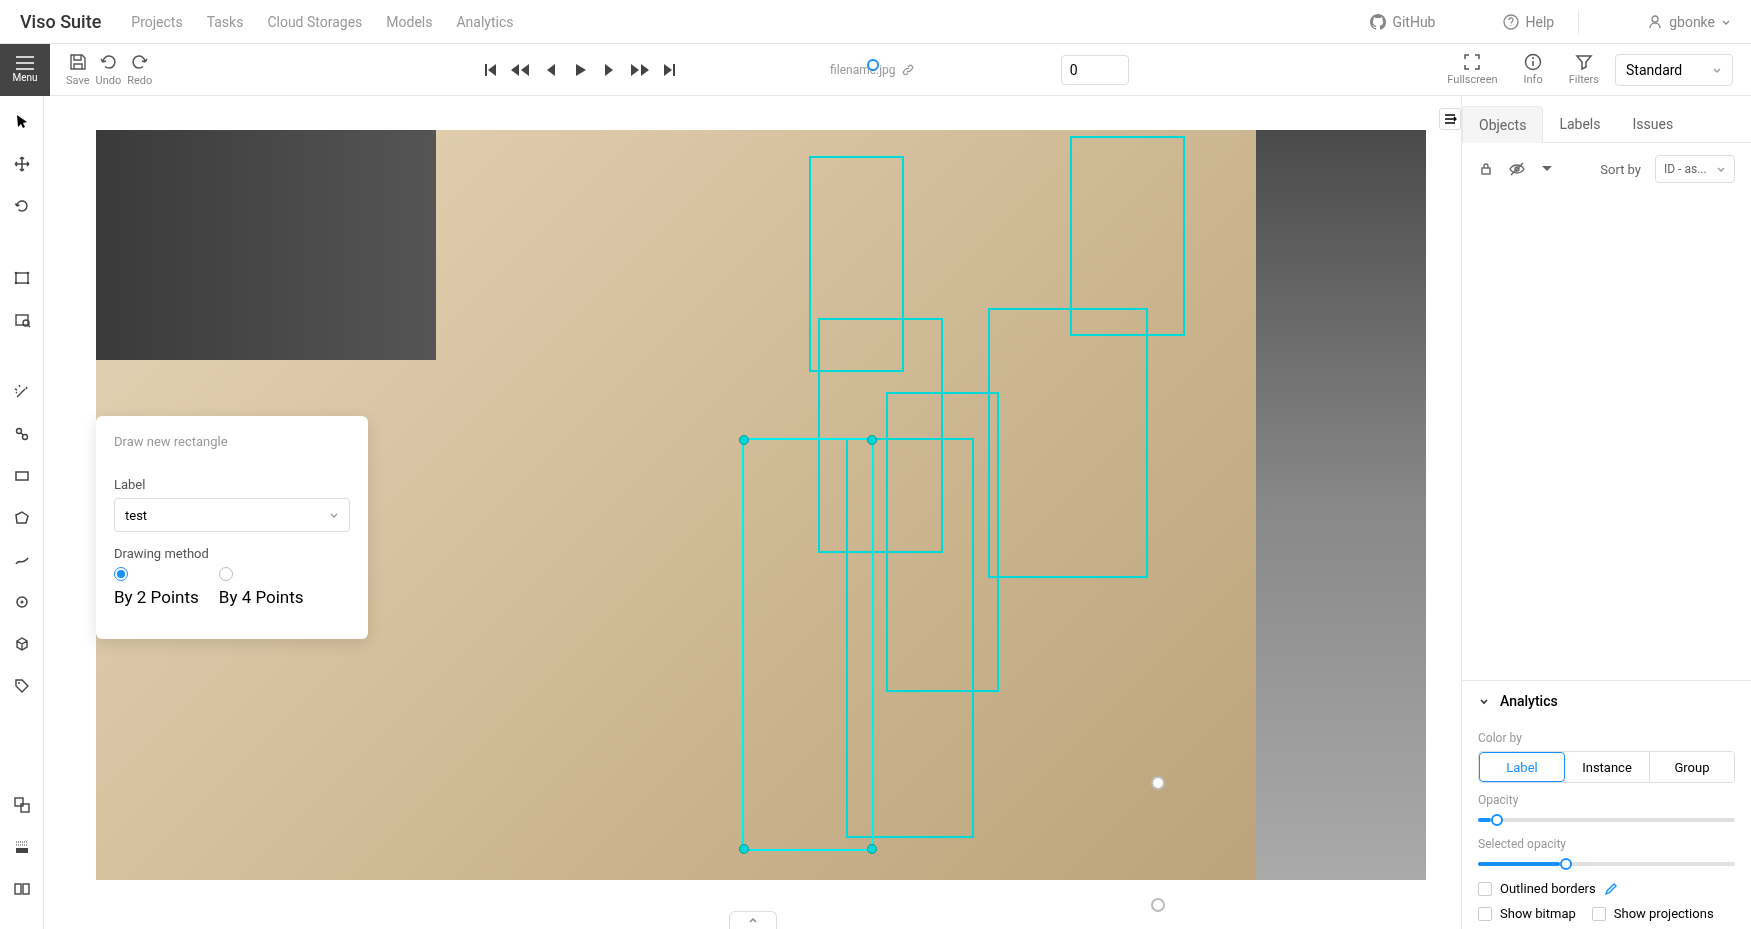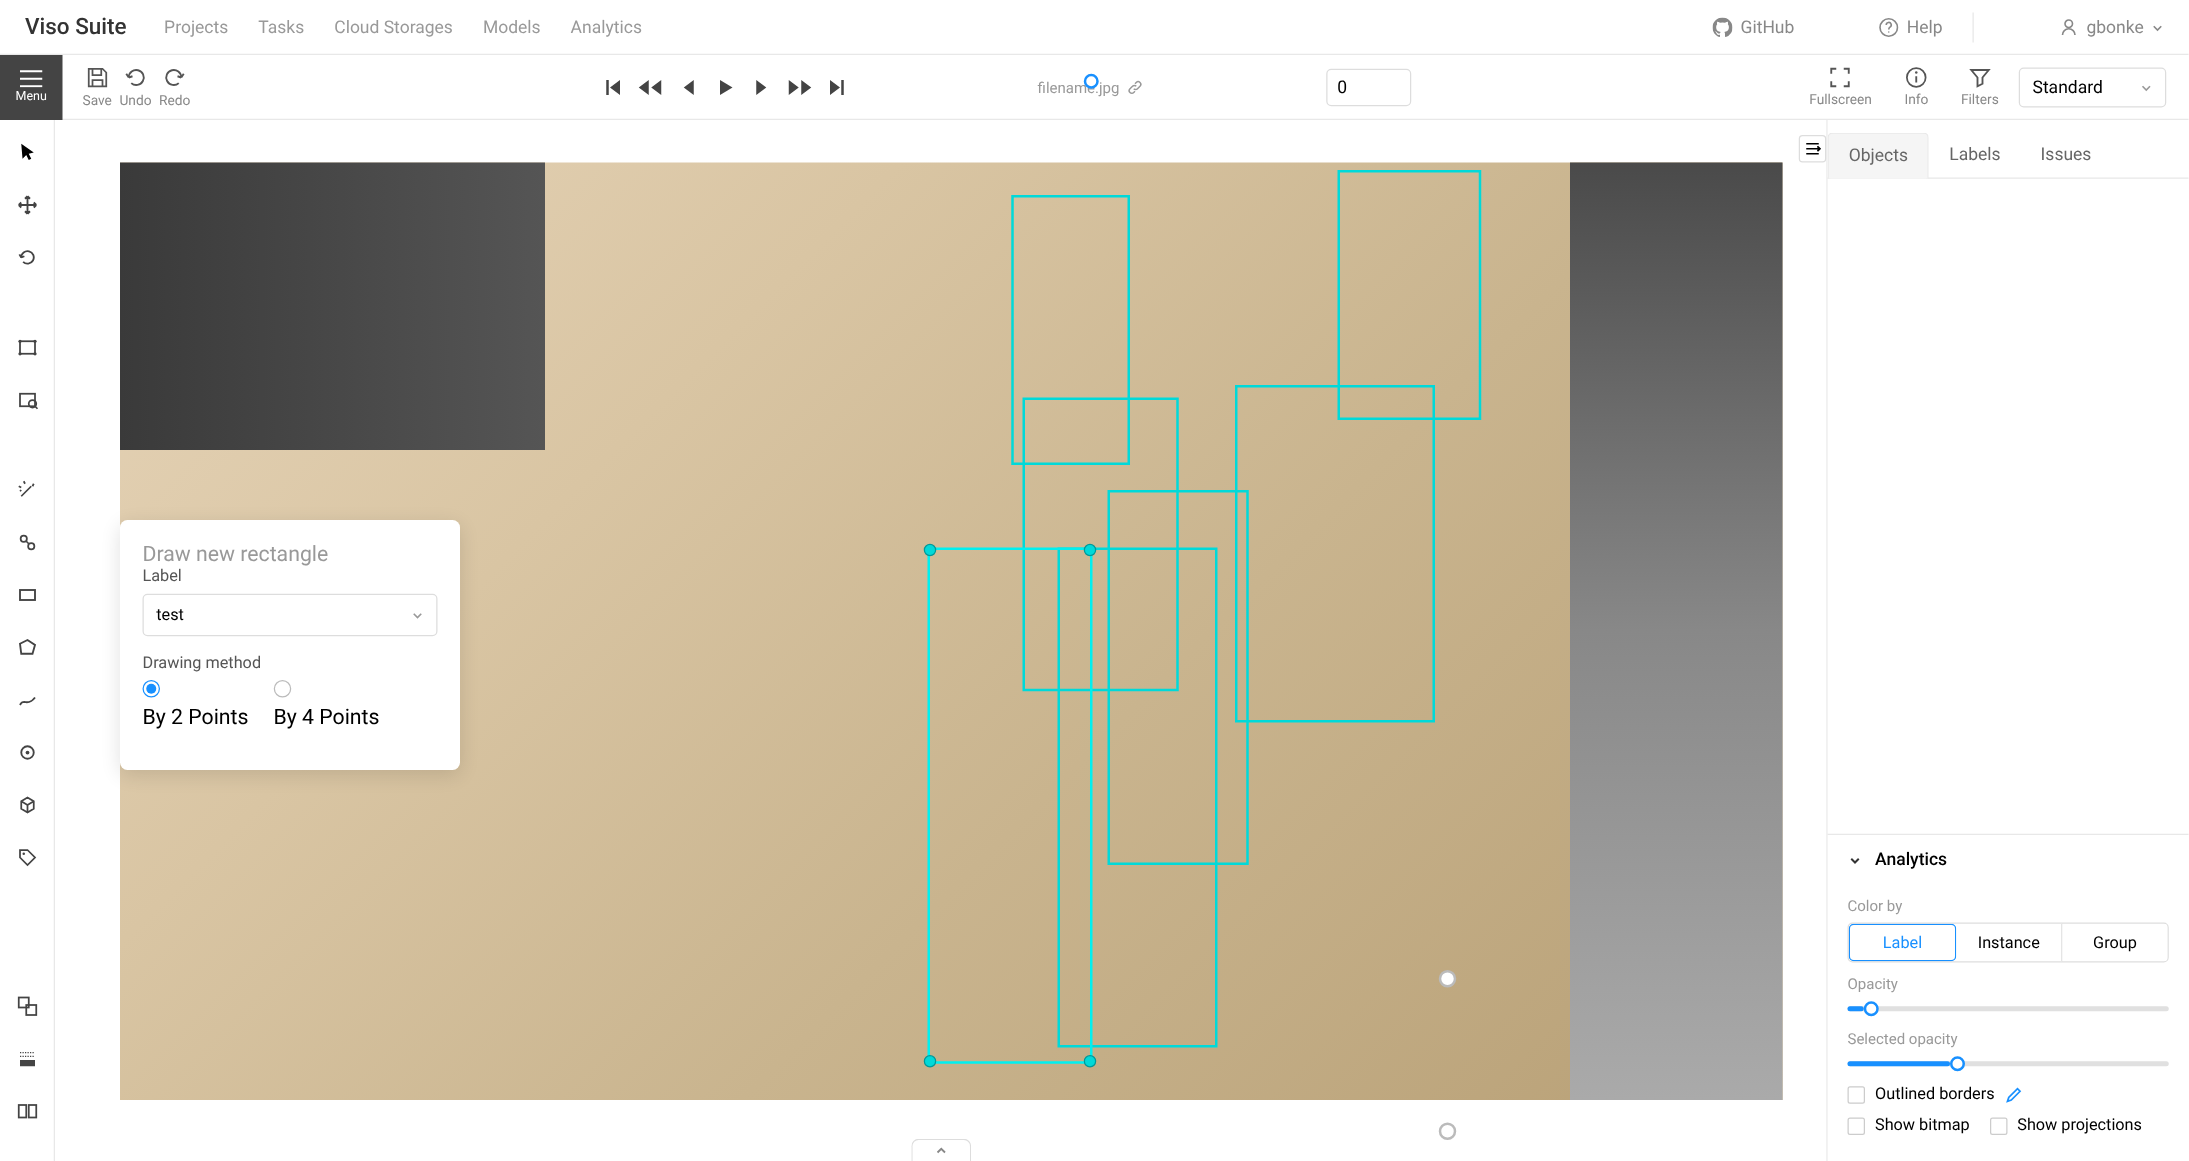--- a/index.html
+++ b/index.html
@@ -44,21 +44,21 @@
 .canvas-img::after { content: ''; position: absolute; right: 0; top: 0; width: 170px; height: 750px; background: linear-gradient(180deg, #4a4a4a, #888, #aaa); }
 .bbox { position: absolute; border: 2px solid #00d9d9; pointer-events: none; }
 .bbox.selected { border-color: #00f0f0; }
 .handle { position: absolute; width: 10px; height: 10px; background: #00d9d9; border-radius: 50%; border: 1px solid #009999; }
 .handle.tl { left: -5px; top: -5px; }
 .handle.tr { right: -5px; top: -5px; }
 .handle.bl { left: -5px; bottom: -5px; }
 .handle.br { right: -5px; bottom: -5px; }
 
 .popup { position: absolute; left: 52px; top: 320px; width: 272px; background: #fff; border-radius: 6px; box-shadow: 0 4px 16px rgba(0,0,0,0.12); padding: 18px; }
-.popup-title { font-size: 17px; color: #999; margin-bottom: 0; }
+.popup-title { font-size: 13px; color: #999; margin-bottom: 28px; }
 .popup-label { font-size: 13px; color: #555; margin-bottom: 6px; }
 .popup-select { width: 100%; height: 34px; border: 1px solid #ddd; border-radius: 4px; padding: 0 10px; font-size: 13px; display: flex; align-items: center; justify-content: space-between; cursor: pointer; margin-bottom: 14px; }
 .radio-row { display: flex; gap: 20px; margin-bottom: 14px; }
 .radio-opt { display: flex; align-items: flex-start; gap: 6px; font-size: 17px; cursor: pointer; flex-direction: column; }
 .radio-dot { width: 14px; height: 14px; border-radius: 50%; border: 1px solid #bbb; display: flex; align-items: center; justify-content: center; }
 .radio-dot.checked { border-color: #1890ff; }
 .radio-dot.checked::after { content: ''; width: 8px; height: 8px; border-radius: 50%; background: #1890ff; }
 .btn-row { display: flex; gap: 0; }
 .btn-row button { flex: 1; height: 34px; border: 1px solid #ddd; background: #fff; font-size: 13px; cursor: pointer; }
 .btn-row button:first-child { border-radius: 4px 0 0 4px; }
@@ -71,21 +71,21 @@
 .tab { padding: 10px 16px; font-size: 14px; cursor: pointer; color: #666; }
 .tab.active { background: #f5f5f5; border-radius: 4px 4px 0 0; border: 1px solid #e8e8e8; border-bottom: none; margin-bottom: -1px; }
 .panel-controls { display: flex; align-items: center; padding: 12px 16px; gap: 14px; color: #666; }
 .panel-controls .spacer { flex: 1; }
 .sort-label { font-size: 13px; color: #666; }
 .sort-select { height: 28px; border: 1px solid #ddd; border-radius: 4px; padding: 0 8px; font-size: 12px; min-width: 80px; display: flex; align-items: center; justify-content: space-between; cursor: pointer; }
 .panel-body { flex: 1; }
 
 .appearance { border-top: 1px solid #e8e8e8; }
 .appearance-header { display: flex; align-items: center; gap: 10px; padding: 12px 16px; font-size: 14px; font-weight: 500; cursor: pointer; }
-.appearance-body { padding: 0 16px 21px; }
+.appearance-body { padding: 0 16px 8px; }
 .field-label { font-size: 12px; color: #999; margin: 10px 0 6px; }
 .seg-group { display: flex; border: 1px solid #ddd; border-radius: 4px; overflow: hidden; }
 .seg-btn { flex: 1; height: 30px; border: none; background: #fff; font-size: 13px; cursor: pointer; border-right: 1px solid #ddd; }
 .seg-btn:last-child { border-right: none; }
 .seg-btn.active { color: #1890ff; border: 1px solid #1890ff; border-radius: 4px; }
 .slider { position: relative; height: 14px; margin: 6px 0; }
 .slider-track { position: absolute; left: 0; right: 0; top: 5px; height: 4px; background: #e0e0e0; border-radius: 2px; }
 .slider-fill { position: absolute; left: 0; top: 5px; height: 4px; background: #1890ff; border-radius: 2px; }
 .slider-knob { position: absolute; top: 1px; width: 12px; height: 12px; border-radius: 50%; background: #fff; border: 2px solid #1890ff; }
 .check-row { display: flex; align-items: center; gap: 8px; margin-top: 10px; font-size: 13px; }
@@ -404,20 +404,42 @@
   <div class="right-panel">
     <div class="collapse-btn">
       <svg width="14" height="12" viewBox="0 0 14 12">
           <path stroke="currentColor" stroke-width="1.3" d="M2 2h10 M2 6h10 M2 10h10 M11 4l2 2-2 2"></path>
         </svg>
     </div>
     <div class="tabs">
       <div class="tab active">Objects</div>
       <div class="tab">Labels</div>
       <div class="tab">Issues</div>
+    </div>
+    <div class="panel-controls">
+      <svg width="16" height="16" viewBox="0 0 16 16">
+          <rect x="4" y="7" width="8" height="6" fill="none" stroke="currentColor" stroke-width="1.4"></rect>
+          <path fill="none" stroke="currentColor" stroke-width="1.4" d="M6 7V5a2 2 0 1 1 4 0v2"></path>
+        </svg>
+      <svg width="18" height="16" viewBox="0 0 18 16">
+          <path fill="none" stroke="currentColor" stroke-width="1.4" d="M2 8s2.5-4 7-4 7 4 7 4-2.5 4-7 4-7-4-7-4z"></path>
+          <circle cx="9" cy="8" r="2" fill="none" stroke="currentColor" stroke-width="1.4"></circle>
+          <path stroke="currentColor" stroke-width="1.4" d="M3 14L15 2"></path>
+        </svg>
+      <svg width="14" height="10" viewBox="0 0 14 10">
+          <path fill="currentColor" d="M2 2l5 5 5-5z"></path>
+        </svg>
+      <div class="spacer"></div>
+      <span class="sort-label">Sort by</span>
+      <div class="sort-select">
+        <span>ID - as...</span>
+        <svg width="10" height="10" viewBox="0 0 10 10">
+            <path d="M2 4l3 3 3-3" fill="none" stroke="#999" stroke-width="1.3"></path>
+          </svg>
+      </div>
     </div>
     <div class="panel-body"></div>
 
     <div class="appearance">
       <div class="appearance-header">
         <svg width="12" height="10" viewBox="0 0 12 10">
             <path d="M3 4l3 3 3-3" fill="none" stroke="#333" stroke-width="1.6"></path>
           </svg>
         <span>Analytics</span>
       </div>

